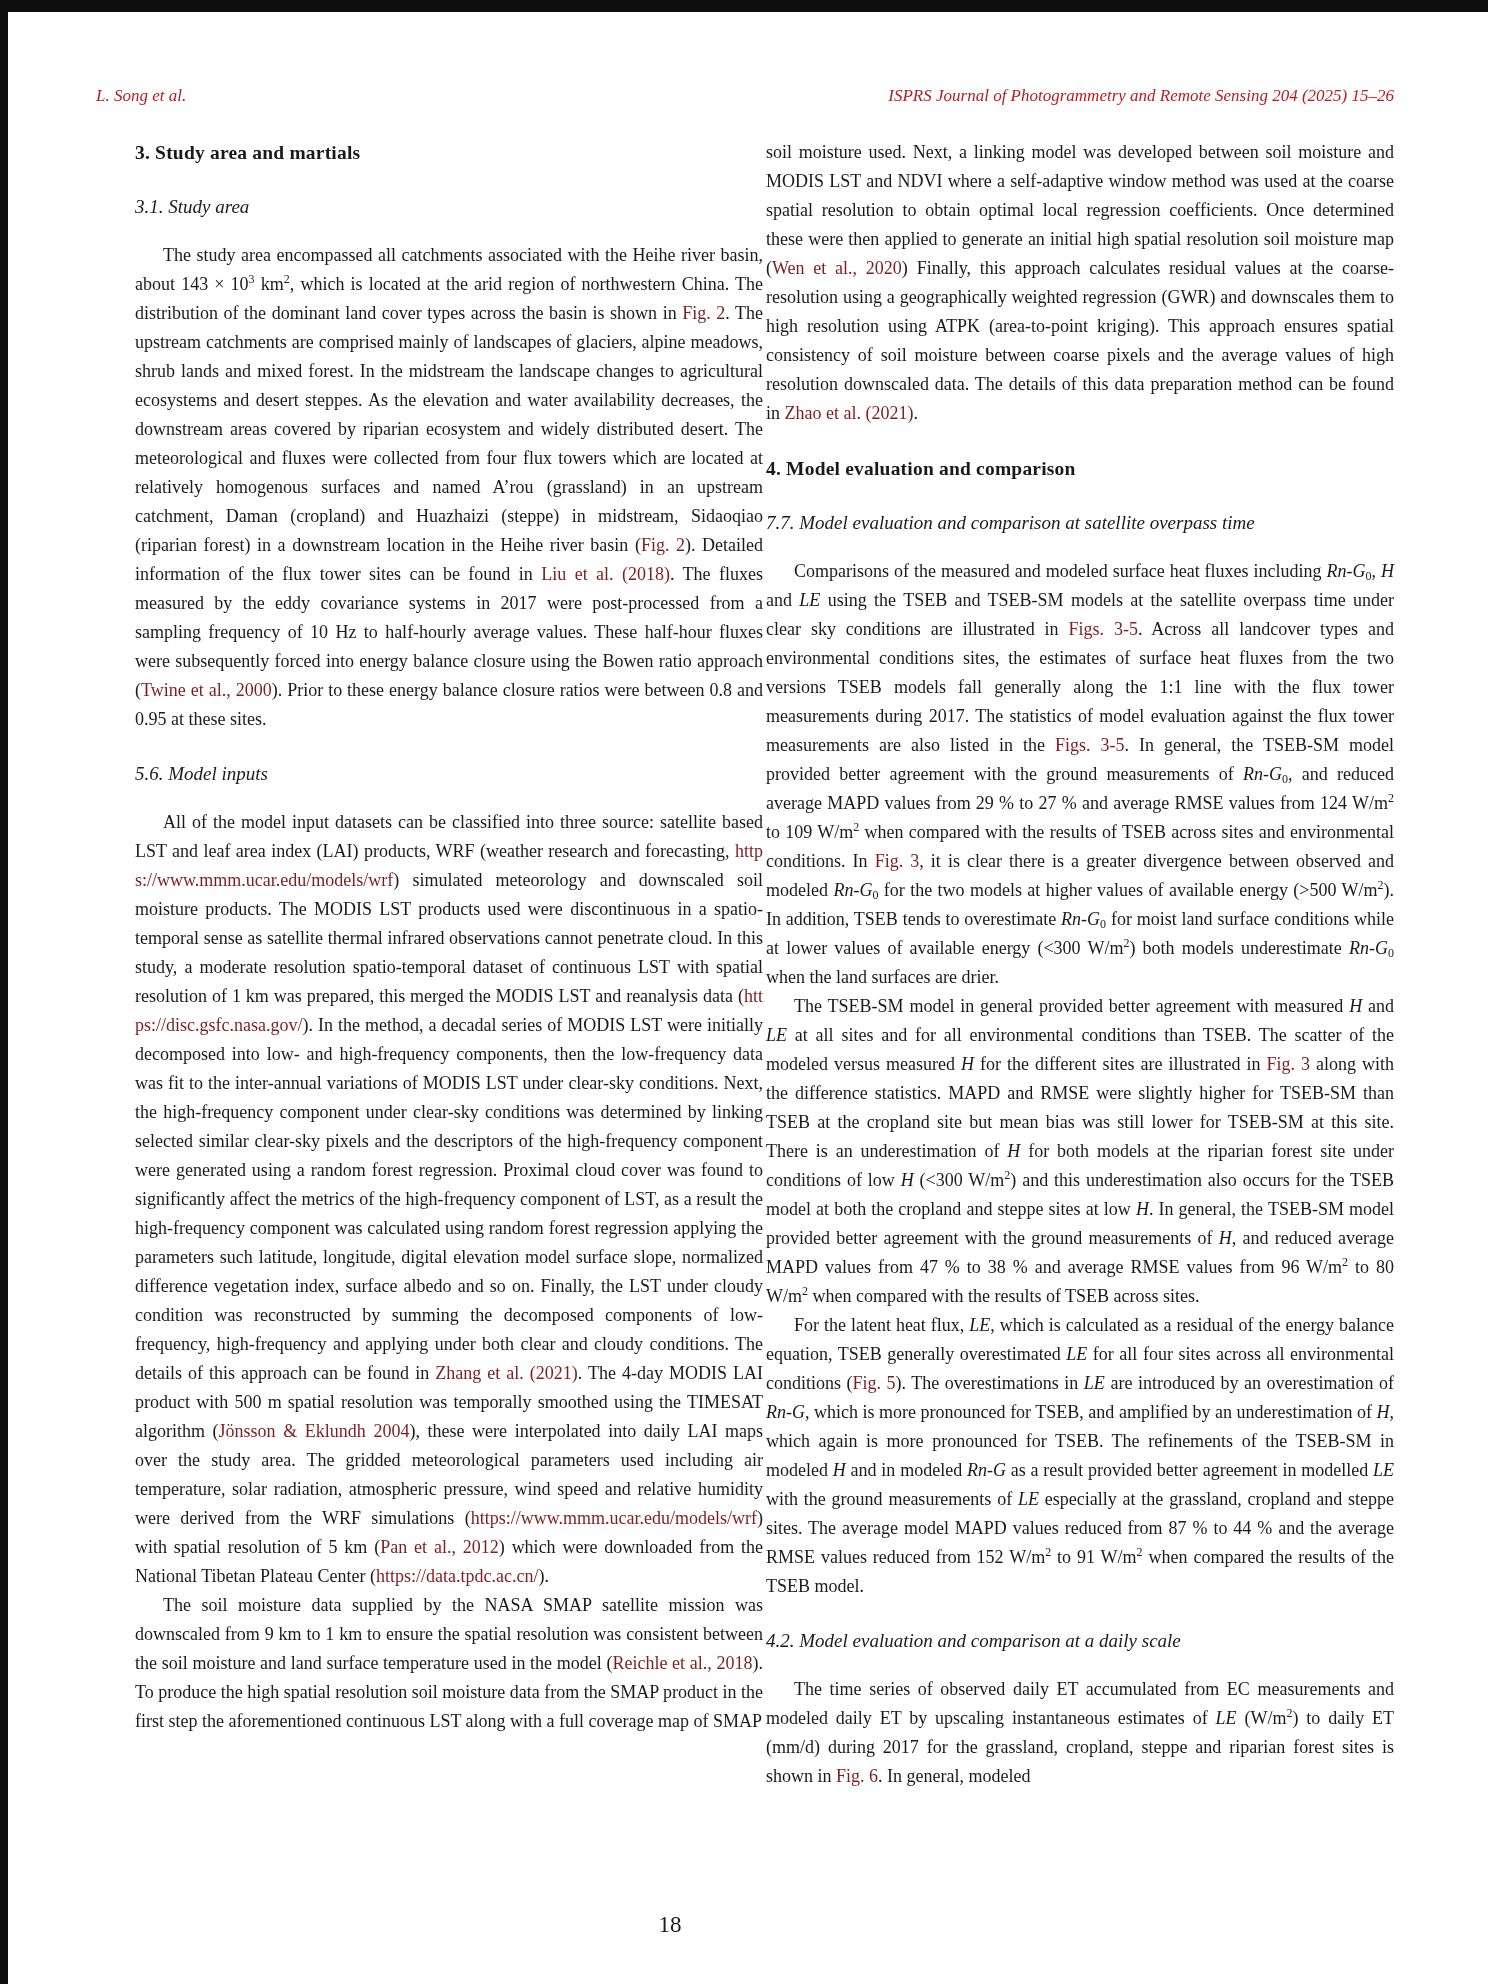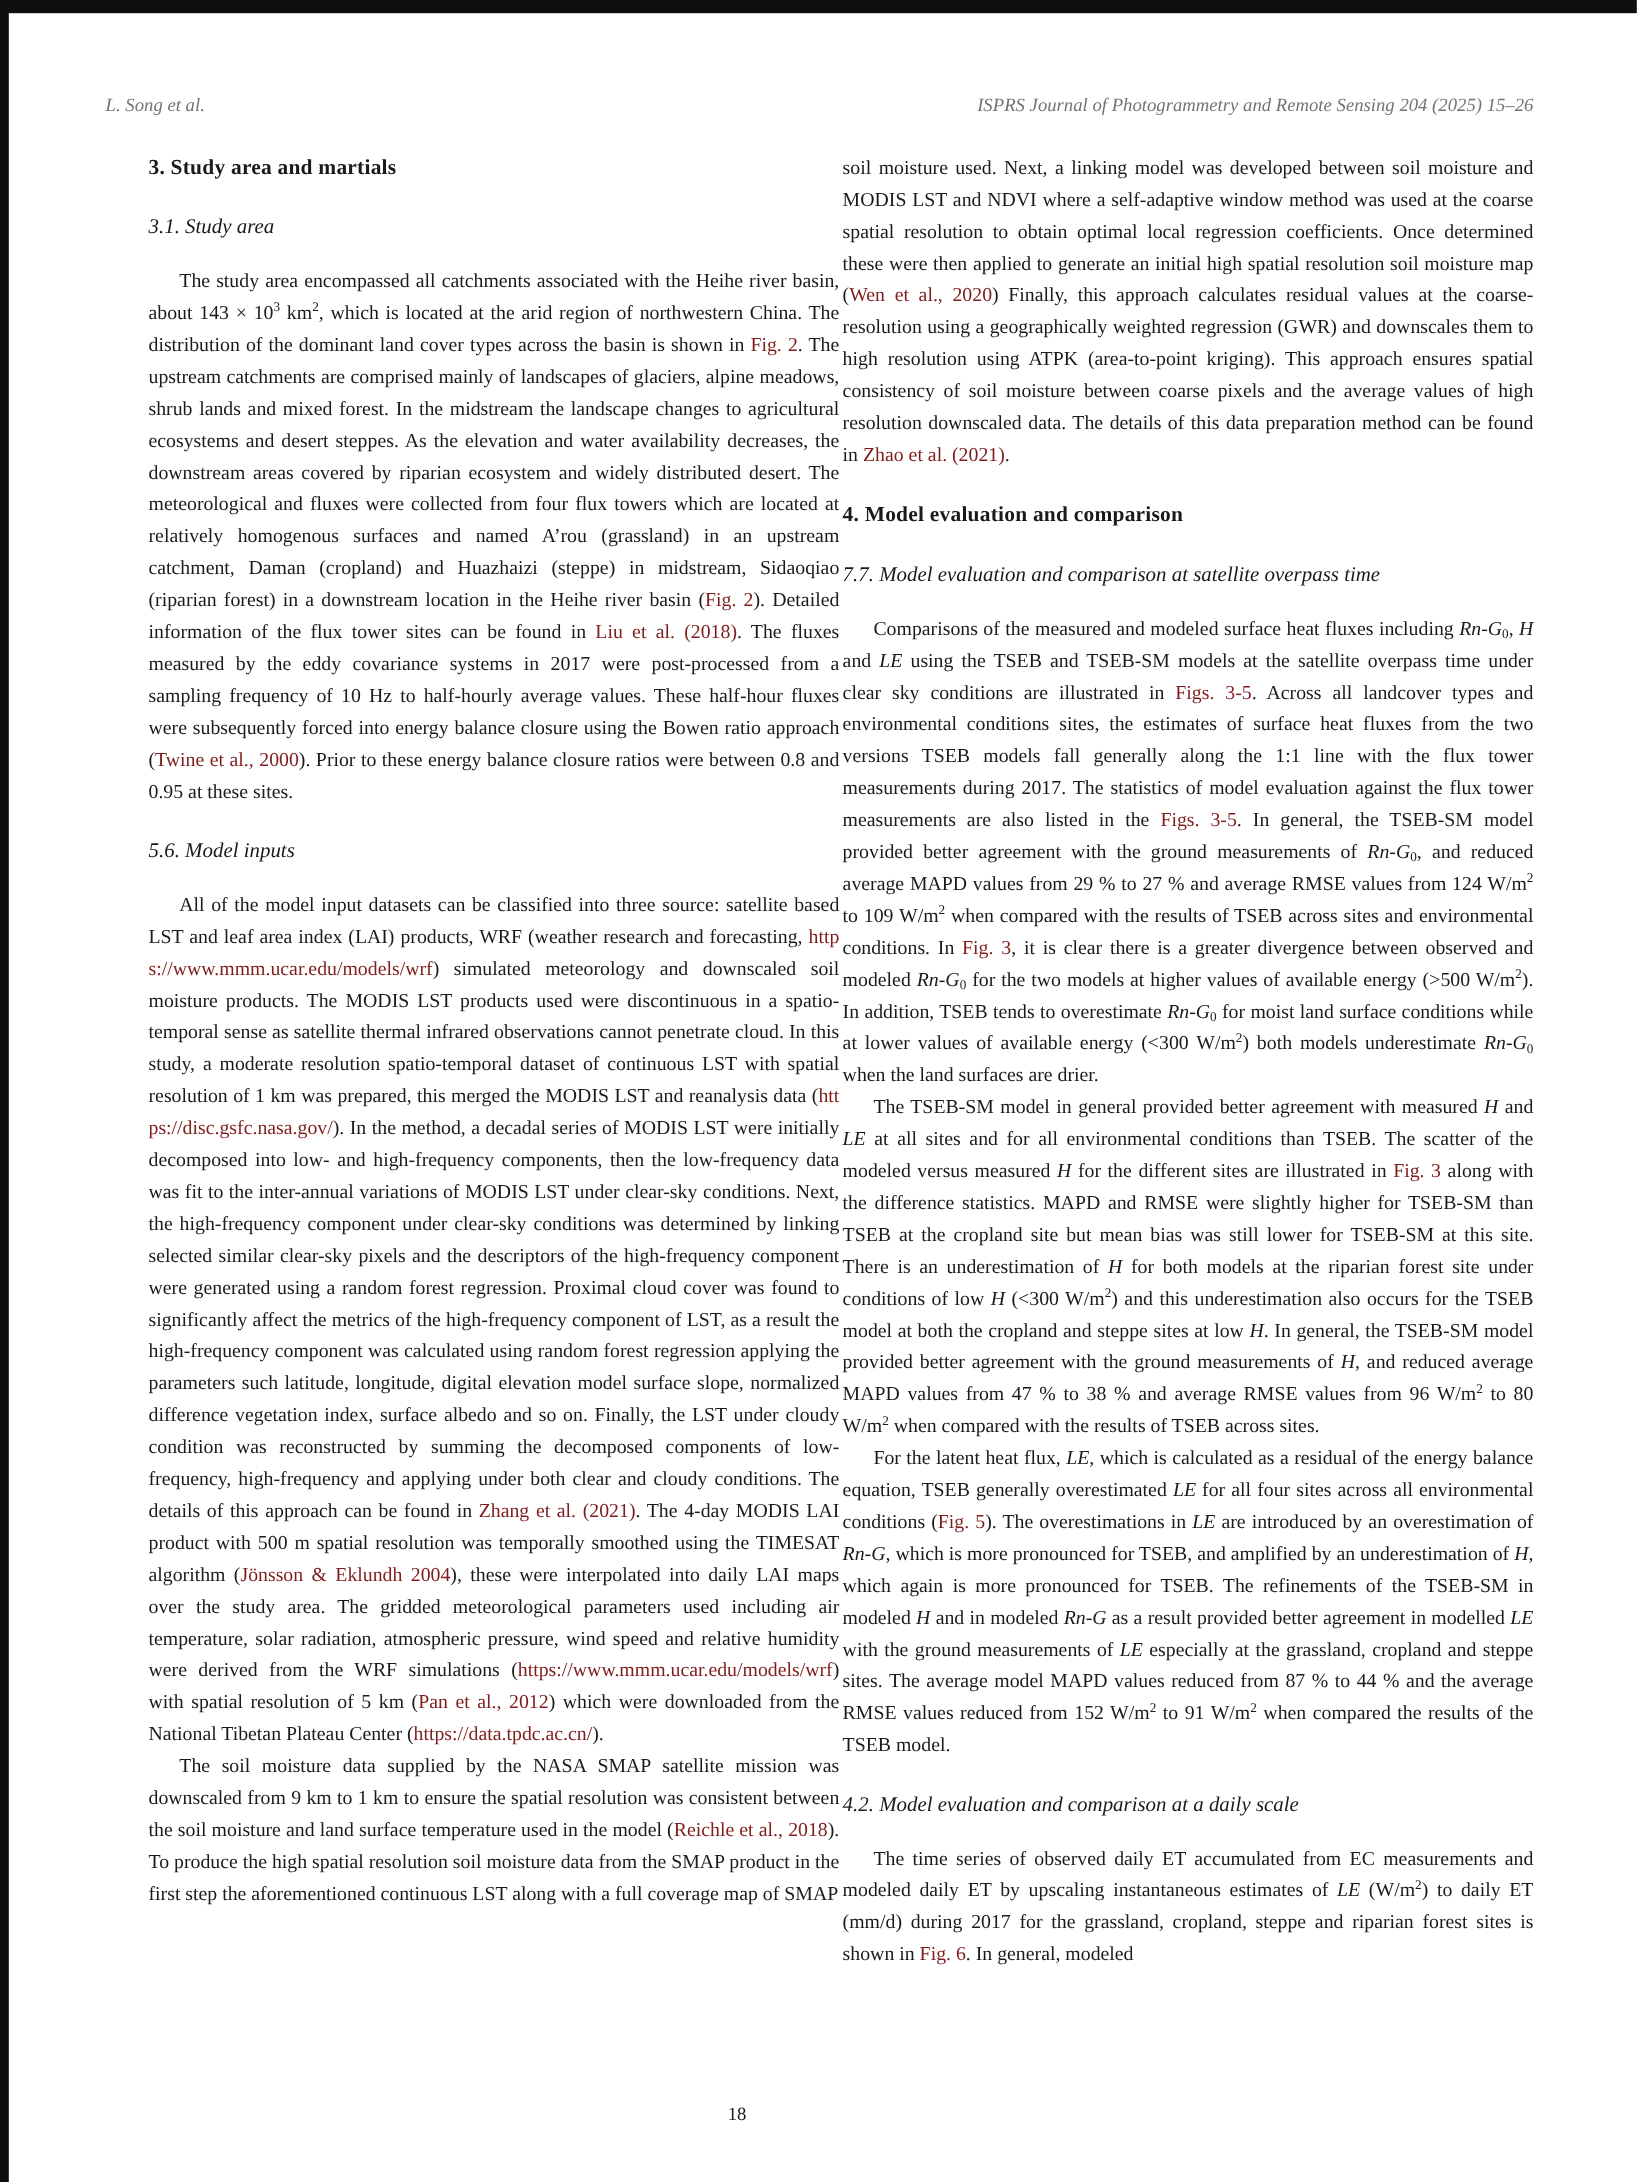--- a/index.html
+++ b/index.html
@@ -11,21 +11,21 @@
     color: #1a1a1a;
     position: relative;
     overflow: hidden;
   }
   .edge-top  { position: absolute; top: 0; left: 0; width: 1488px; height: 12px; background: #0e0e0e; }
   .edge-left { position: absolute; top: 0; left: 0; width: 8px; height: 1984px; background: #0e0e0e; }
 
   .header {
     position: absolute; top: 86px; left: 96px; width: 1298px;
     display: flex; justify-content: space-between;
-    font-style: italic; font-size: 17px; color: #737373;
+    font-style: italic; font-size: 17px; color: #b91c1c;
   }
 
   .col {
     position: absolute; top: 138px; width: 628px;
     font-size: 18px; line-height: 29px;
     text-align: justify;
   }
   .col-left  { left: 96px; margin-left: 39px; }
   .col-right { left: 766px; }
 
@@ -48,21 +48,21 @@
 
   sup, sub {
     font-size: 12px; line-height: 0;
     position: relative; vertical-align: baseline;
   }
   sup { top: -7px; }
   sub { top: 3px; }
 
   .pageno {
     position: absolute; top: 1912px; left: 0; width: 1340px;
-    text-align: center; font-size: 17px; color: #1a1a1a;
+    text-align: center; font-size: 23px; color: #1a1a1a;
   }
 </style>
 </head>
 <body>
 
 <div class="edge-top" data-name="page-edge-top"></div>
 <div class="edge-left" data-name="page-edge-left"></div>
 
 <div class="header" data-name="running-header">
   <span data-name="header-author">L. Song et al.</span>

